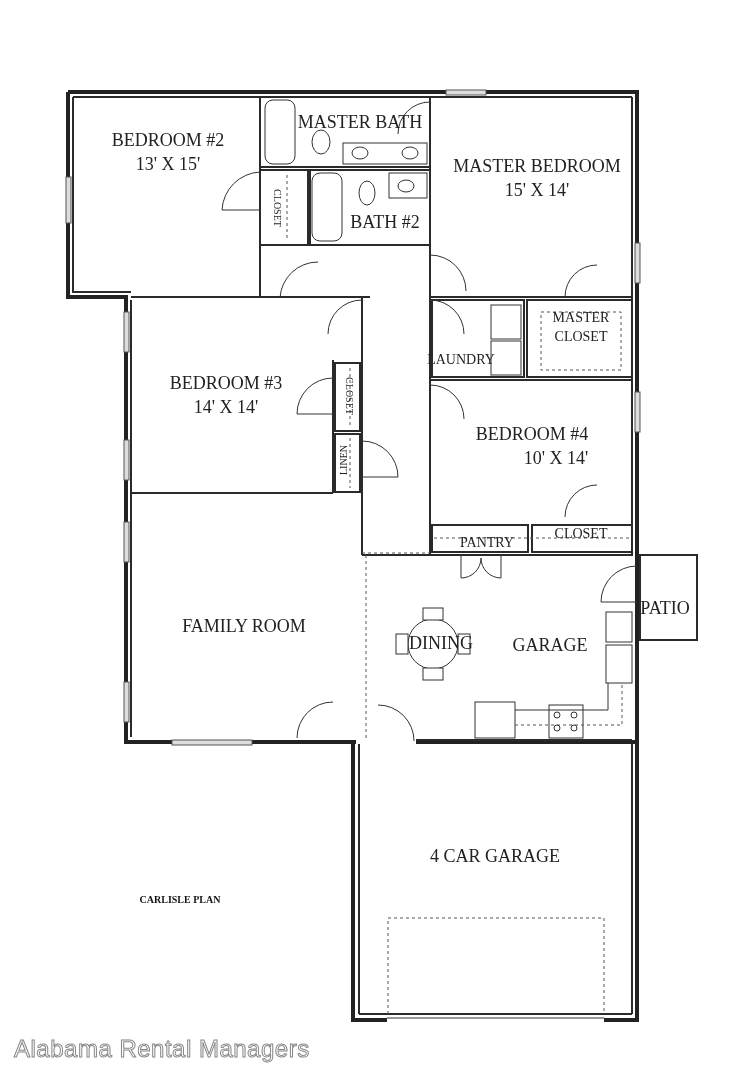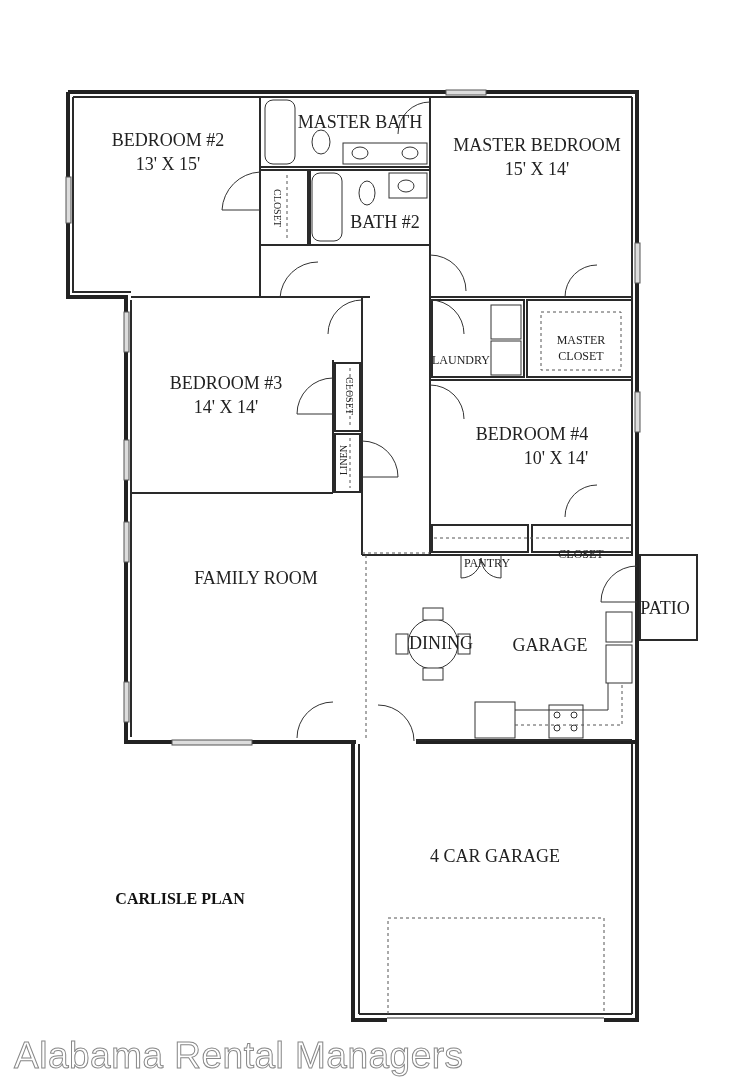--- a/index.html
+++ b/index.html
@@ -6,24 +6,24 @@
   body { width:756px; height:1080px; position:relative; overflow:hidden; font-family:"Liberation Serif", "DejaVu Serif", serif; }
   svg { position:absolute; left:0; top:0; }
   .wall { fill:none; stroke:#2a2a2a; stroke-width:2; }
   .wall-thick { fill:none; stroke:#222; stroke-width:4; }
   .thin { fill:none; stroke:#333; stroke-width:1; }
   .dash { fill:none; stroke:#555; stroke-width:1; stroke-dasharray:3 3; }
   .win { fill:#ddd; stroke:#555; stroke-width:1; }
   .door { fill:none; stroke:#333; stroke-width:1; }
   .fix { fill:#fff; stroke:#333; stroke-width:1; }
   .label { position:absolute; color:#222; font-size:18px; text-align:center; line-height:1.35; white-space:nowrap; transform:translate(-50%,-50%); }
-  .small { font-size:12px;margin-top:20px; }
+  .small { font-size:14px; }
   .vert { transform:translate(-50%,-50%) rotate(90deg); font-size:10px; }
-  .title { position:absolute; left:180px; top:899px; transform:translate(-50%,-50%); font-weight:bold; font-size:16px; color:#111; }
-  .watermark { position:absolute; left:14px; top:1035px; font-family:"Liberation Sans", "DejaVu Sans", sans-serif; font-size:37px; color:#fff; -webkit-text-stroke:1px #888; letter-spacing:0.5px; }
+  .title { position:absolute; left:180px; top:899px; transform:translate(-50%,-50%); font-weight:bold; font-size:10px; color:#111; }
+  .watermark { position:absolute; left:14px; top:1035px; font-family:"Liberation Sans", "DejaVu Sans", sans-serif; font-size:24px; color:#fff; -webkit-text-stroke:1px #888; letter-spacing:0.5px; }
 </style>
 </head>
 <body>
 
 <svg width="756" height="1080" viewBox="0 0 756 1080">
 
   <g>
     <polyline class="wall-thick" points="68,92 637,92 637,556"></polyline>
     <polyline class="wall-thick" points="68,92 68,297 126,297 126,742 356,742"></polyline>
     <polyline class="wall-thick" points="637,556 637,742 416,742"></polyline>
@@ -134,41 +134,41 @@
   <polyline class="dash" points="388,1014 388,918 604,918 604,1014"></polyline>
 </svg>
 
 <div class="label" style="left:168px;top:152px;">
   <div>BEDROOM #2</div>
   <div>13' X 15'</div>
 </div>
 <div class="label" style="left:360px;top:122px;">MASTER BATH</div>
 <div class="label" style="left:385px;top:222px;">BATH #2</div>
 <div class="label vert" style="left:277px;top:208px;">CLOSET</div>
-<div class="label" style="left:537px;top:157px;">
+<div class="label" style="left:537px;top:178px;">
   <div>MASTER BEDROOM</div>
   <div>15' X 14'</div>
 </div>
-<div class="label small" style="left:461px;top:340px;">LAUNDRY</div>
+<div class="label small" style="left:461px;top:360px;">LAUNDRY</div>
 <div class="label small" style="left:581px;top:328px;">
   <div>MASTER</div>
   <div>CLOSET</div>
 </div>
 <div class="label" style="left:226px;top:395px;">
   <div>BEDROOM #3</div>
   <div>14' X 14'</div>
 </div>
 <div class="label vert" style="left:349px;top:396px;">CLOSET</div>
 <div class="label" style="left:344px;top:460px;transform:translate(-50%,-50%) rotate(-90deg);font-size:10px;">LINEN</div>
 <div class="label" style="left:532px;top:446px;text-align:right;">
   <div>BEDROOM #4</div>
   <div>10' X 14'</div>
 </div>
 <div class="label small" style="left:487px;top:543px;">PANTRY</div>
 <div class="label small" style="left:581px;top:534px;">CLOSET</div>
 <div class="label" style="left:665px;top:588px;margin-top:20px;">PATIO</div>
-<div class="label" style="left:244px;top:578px;margin-left:12px;">FAMILY ROOM</div>
+<div class="label" style="left:244px;top:626px;">FAMILY ROOM</div>
 <div class="label" style="left:433px;top:643px;margin-left:8px;">DINING</div>
 <div class="label" style="left:550px;top:645px;">GARAGE</div>
 <div class="label" style="left:495px;top:856px;">4 CAR GARAGE</div>
 
 <div class="title">CARLISLE PLAN</div>
 <div class="watermark">Alabama Rental Managers</div>
 
 </body></html>

